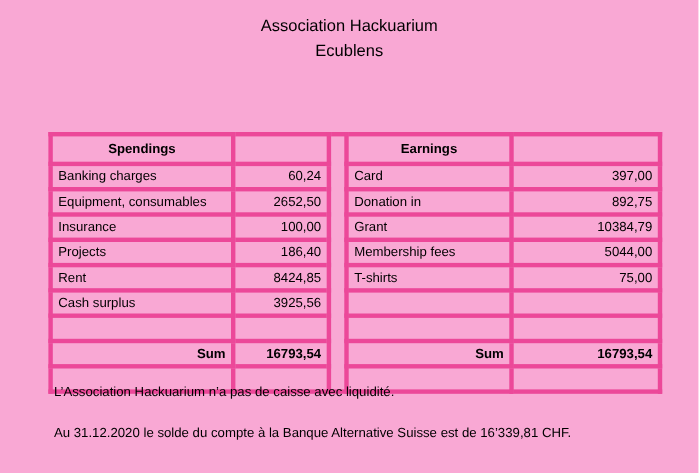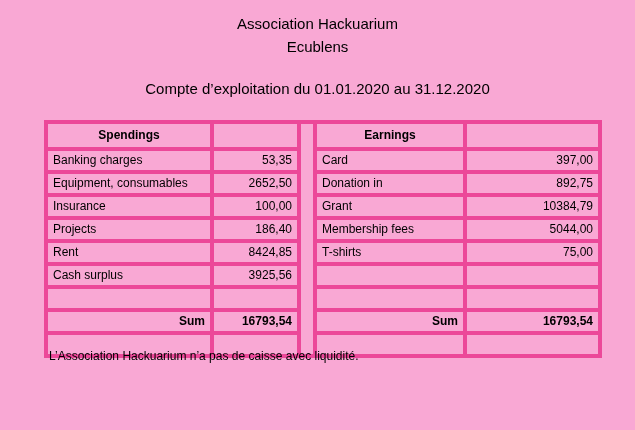--- a/index.html
+++ b/index.html
@@ -31,41 +31,40 @@
   .note-1 { top:348px; }
   .note-2 { top:385px; }
 </style>
 </head>
 <body>
 
 <div class="page">
 
   <div class="center-line org-name">Association Hackuarium</div>
   <div class="center-line org-city">Ecublens</div>
-  <div class="center-line report-title">Compte d’exploitation du 01.01.2020 au 31.12.2020</div>
 
   <table class="accounts">
     <colgroup>
       <col style="width:166px">
       <col style="width:87px">
       <col style="width:16px">
       <col style="width:150px">
       <col style="width:135px">
     </colgroup>
     <tbody>
       <tr class="head">
         <td class="hdr">Spendings</td>
         <td></td>
         <td rowspan="10"></td>
         <td class="hdr">Earnings</td>
         <td></td>
       </tr>
       <tr>
         <td>Banking charges</td>
-        <td class="val">53,35</td>
+        <td class="val">60,24</td>
         <td>Card</td>
         <td class="val">397,00</td>
       </tr>
       <tr>
         <td>Equipment, consumables</td>
         <td class="val">2652,50</td>
         <td>Donation in</td>
         <td class="val">892,75</td>
       </tr>
       <tr>
@@ -107,14 +106,15 @@
       <tr>
         <td></td>
         <td></td>
         <td></td>
         <td></td>
       </tr>
     </tbody>
   </table>
 
   <p class="note note-1">L’Association Hackuarium n’a pas de caisse avec liquidité.</p>
+  <p class="note note-2">Au 31.12.2020 le solde du compte à la Banque Alternative Suisse est de 16’339,81 CHF.</p>
 
 </div>
 
 </body></html>

